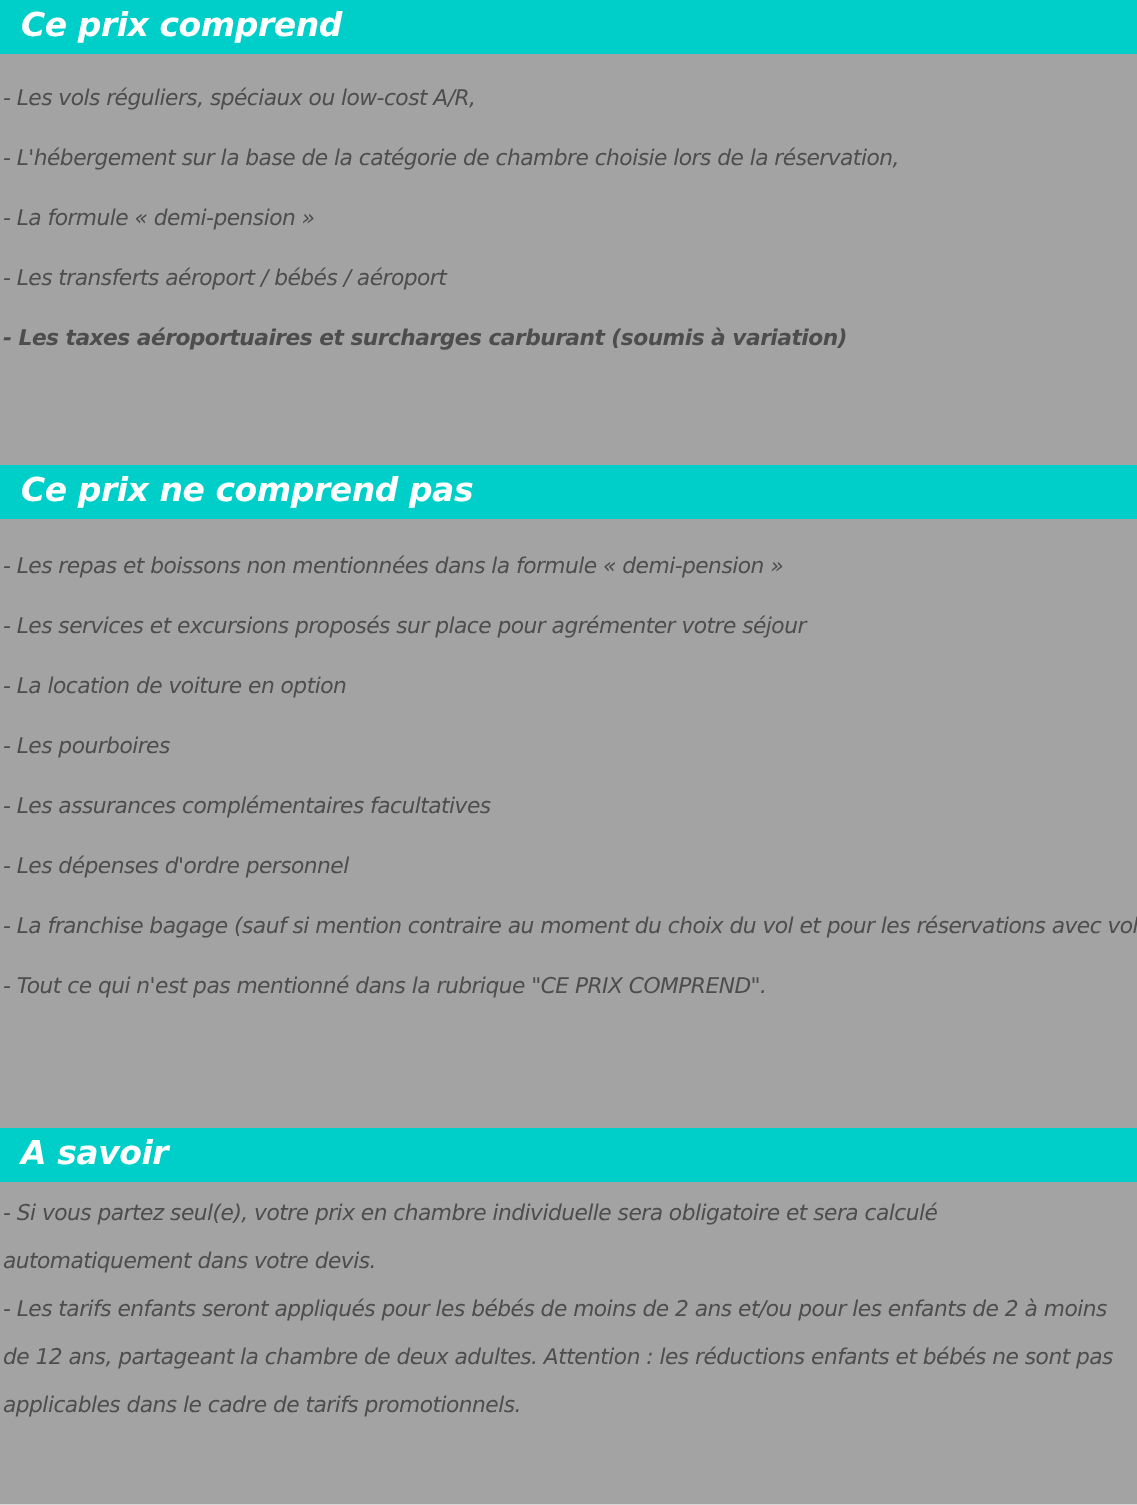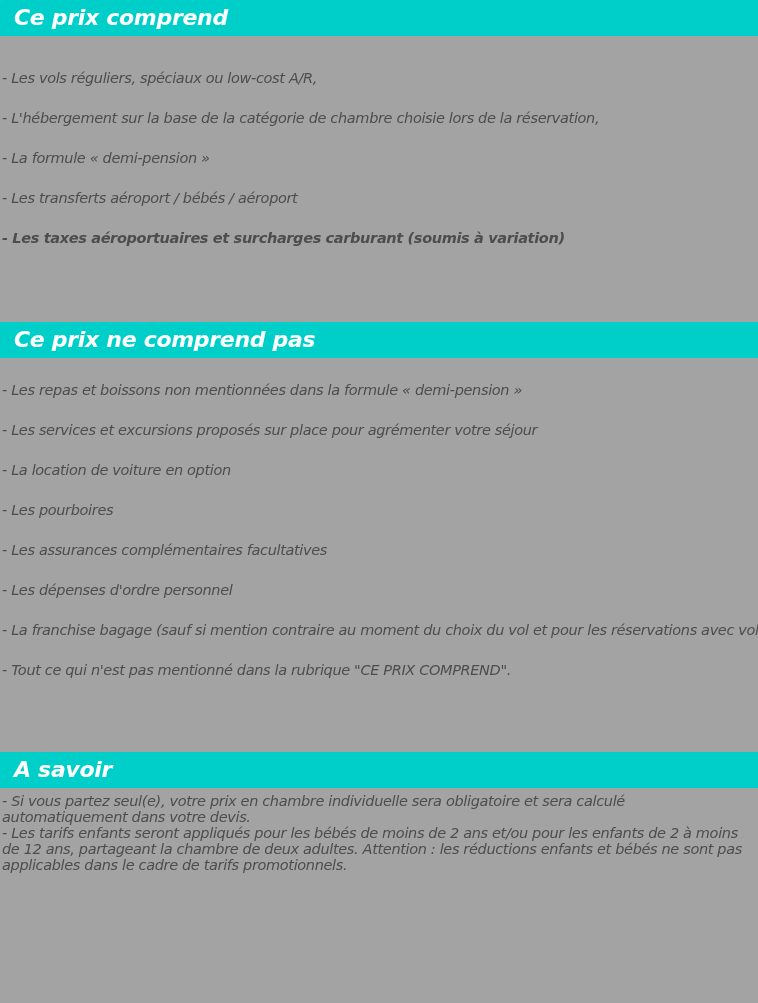--- a/index.html
+++ b/index.html
@@ -53,37 +53,37 @@
     padding: 0 2px 0 2px;
     white-space: nowrap;
     letter-spacing: -0.35px;
   }
 
   
   .sp-wide .bullet-line   { line-height: 40px; }
 
   
   .sec-1 { margin-top: 0; }
-  .sec-1 .section-body { padding-top: 22px; }
+  .sec-1 .section-body { padding-top: 10px; }
 
   .sec-2 { margin-top: 0; }
   .sec-2 .section-body { padding-top: 12px; }
 
-  .sec-3 { margin-top: 0; }
+  .sec-3 { margin-top: 12px; }
   .sec-3 .section-body { padding-top: 5px; }
 
   .gap-after-1 { height: 64px; }
   .gap-after-2 { height: 62px; }
 
   .para {
     font-family: "DejaVu Sans", sans-serif;
     font-style: italic;
     font-size: 14.5px;
     color: #4d4d4d;
-    line-height: 16px;
+    line-height: 32px;
     letter-spacing: -0.35px;
     margin: 0;
     padding: 0 10px 0 2px;
   }
 </style>
 </head>
 <body>
 
 <div class="page">
 

